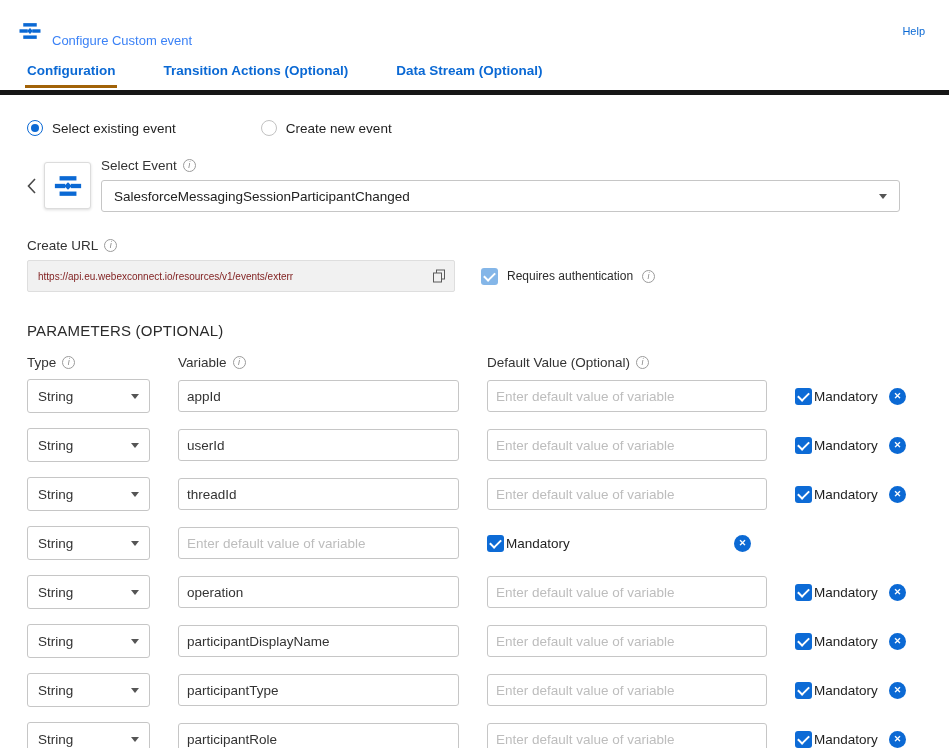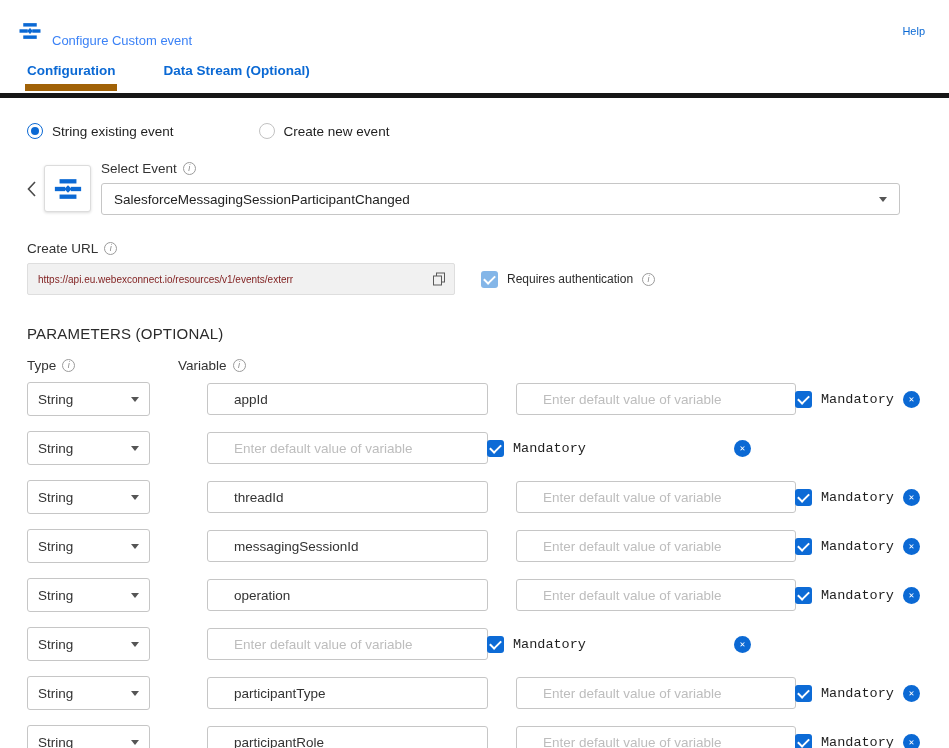--- a/index.html
+++ b/index.html
@@ -12,21 +12,21 @@
 
   
   .header { display: flex; align-items: center; padding: 13px 24px 9px 18px; }
   .header-logo { width: 24px; height: 24px; margin-right: 10px; display: flex; }
   .page-title { font-size: 13px; color: #3b82f6; margin-top: 20px; }
   .help-link { margin-left: auto; color: #0b69d4; font-size: 11px; cursor: pointer; text-decoration: none; }
 
   
   .tabs { display: flex; gap: 44px; padding-left: 25px; }
   .tab { font-size: 13.5px; font-weight: bold; color: #0b69d4; padding: 6px 2px 10px; cursor: pointer; }
-  .tab.active { padding-bottom: 6px; border-bottom: 7px solid #a16207; }
+  .tab.active { padding-bottom: 6px; border-bottom: 3px solid #a16207; }
   .dark-bar { height: 5px; background: #161616; margin-top: 2px; }
 
   .content { padding: 0 27px; }
 
   
   .radio-row { display: flex; align-items: center; gap: 85px; margin-top: 25px; }
   .radio { display: flex; align-items: center; gap: 9px; font-size: 13.5px; color: #1f1f1f; cursor: pointer; }
   .radio-circle { width: 16px; height: 16px; border-radius: 50%; border: 1px solid #c2c2c2; background: #fff; position: relative; flex: none; }
   .radio-circle.selected { border-color: #0b69d4; }
   .radio-circle.selected::after { content: ""; position: absolute; inset: 3px; border-radius: 50%; background: #0b69d4; }
@@ -70,24 +70,24 @@
     border-bottom: 2px solid #fff; transform: rotate(-45deg); margin-top: -2px; }
 
   
   .params-heading { margin-top: 30px; font-size: 15px; color: #2b2b2b; letter-spacing: .2px; }
   .param-header { display: grid; grid-template-columns: 123px 281px 280px 1fr;
     column-gap: 28px; margin-top: 16px; margin-bottom: 9px; }
   .param-row { display: grid; grid-template-columns: 123px 281px 280px 1fr;
     column-gap: 28px; align-items: center; margin-bottom: 15px; }
   .select { height: 32px; border: 1px solid #c6c6c6; border-radius: 3px; display: flex;
     align-items: center; padding: 16px 10px; font-size: 13.5px; color: #333; background: #fff; cursor: pointer; }
-  .text-input { height: 32px; border: 1px solid #c6c6c6; border-radius: 3px; padding: 0 26px;
-    font-size: 13.5px; color: #333; font-family: inherit; width: 100%; background: #fff; margin-left: 29px; }
+  .text-input { height: 32px; border: 1px solid #c6c6c6; border-radius: 3px; padding: 0 8px;
+    font-size: 13.5px; color: #333; font-family: inherit; width: 100%; background: #fff; }
   .text-input::placeholder { color: #bdbdbd; }
-  .row-end { display: flex; align-items: center; gap: 9px; font-family: Liberation Mono, monospace; }
+  .row-end { display: flex; align-items: center; gap: 2px; }
   .mandatory-label { font-size: 13.5px; color: #1f1f1f; }
   .delete-icon { margin-left: auto; margin-right: 16px; width: 17px; height: 17px;
     border-radius: 50%; background: #0b69d4; color: #fff; display: flex; align-items: center;
     justify-content: center; font-size: 9px; font-weight: bold; cursor: pointer; flex: none; }
   .delete-icon::before { content: "\2715"; }
   .add-new { display: inline-block; color: #0b69d4; font-size: 13.5px; cursor: pointer; text-decoration: none; }
 </style>
 </head>
 <body>
 
@@ -100,30 +100,31 @@
       <rect x="13.2" y="13.2" width="5.6" height="5.6" transform="rotate(45 16 16)"></rect>
       <rect x="7" y="21.9" width="18" height="4.6"></rect>
     </svg>
   </span>
   <h1 class="page-title">Configure Custom event</h1>
   <a class="help-link">Help</a>
 </div>
 
 <div class="tabs">
   <div class="tab active">Configuration</div>
+  <div class="tab">Transition Actions (Optional)</div>
   <div class="tab">Data Stream (Optional)</div>
 </div>
 <div class="dark-bar"></div>
 
 <div class="content">
 
   <div class="radio-row">
     <label class="radio">
       <span class="radio-circle selected"></span>
-      <span>String existing event</span>
+      <span>Select existing event</span>
     </label>
     <label class="radio">
       <span class="radio-circle"></span>
       <span>Create new event</span>
     </label>
   </div>
 
   <div class="event-select-row">
     <span class="chevron-left">
       <svg width="9" height="16" viewBox="0 0 9 16">
@@ -178,20 +179,24 @@
 
   <div class="param-header">
     <div class="field-label">
       <span>Type</span>
       <span class="info-icon"></span>
     </div>
     <div class="field-label">
       <span>Variable</span>
       <span class="info-icon"></span>
     </div>
+    <div class="field-label">
+      <span>Default Value (Optional)</span>
+      <span class="info-icon"></span>
+    </div>
     <div></div>
   </div>
 
   <div id="param-rows">
   <div class="param-row">
     <div class="select type-select">
       <span class="type-value">String</span>
       <span class="caret"></span>
     </div>
     <input type="text" class="text-input variable-input" value="appId" style="">
@@ -201,20 +206,21 @@
       <span class="mandatory-label">Mandatory</span>
       <span class="delete-icon"></span>
     </div>
   </div>
 
   <div class="param-row">
     <div class="select type-select">
       <span class="type-value">String</span>
       <span class="caret"></span>
     </div>
+    <input type="text" class="text-input variable-input" value="userId" style="">
     <input type="text" class="text-input default-input" placeholder="Enter default value of variable" style="">
     <div class="row-end">
       <span class="checkbox checked"></span>
       <span class="mandatory-label">Mandatory</span>
       <span class="delete-icon"></span>
     </div>
   </div>
 
   <div class="param-row">
     <div class="select type-select">
@@ -228,21 +234,20 @@
       <span class="mandatory-label">Mandatory</span>
       <span class="delete-icon"></span>
     </div>
   </div>
 
   <div class="param-row">
     <div class="select type-select">
       <span class="type-value">String</span>
       <span class="caret"></span>
     </div>
-    <input type="text" class="text-input variable-input" value="messagingSessionId" style="">
     <input type="text" class="text-input default-input" placeholder="Enter default value of variable" style="">
     <div class="row-end">
       <span class="checkbox checked"></span>
       <span class="mandatory-label">Mandatory</span>
       <span class="delete-icon"></span>
     </div>
   </div>
 
   <div class="param-row">
     <div class="select type-select">
@@ -256,20 +261,21 @@
       <span class="mandatory-label">Mandatory</span>
       <span class="delete-icon"></span>
     </div>
   </div>
 
   <div class="param-row">
     <div class="select type-select">
       <span class="type-value">String</span>
       <span class="caret"></span>
     </div>
+    <input type="text" class="text-input variable-input" value="participantDisplayName" style="">
     <input type="text" class="text-input default-input" placeholder="Enter default value of variable" style="">
     <div class="row-end">
       <span class="checkbox checked"></span>
       <span class="mandatory-label">Mandatory</span>
       <span class="delete-icon"></span>
     </div>
   </div>
 
   <div class="param-row">
     <div class="select type-select">

